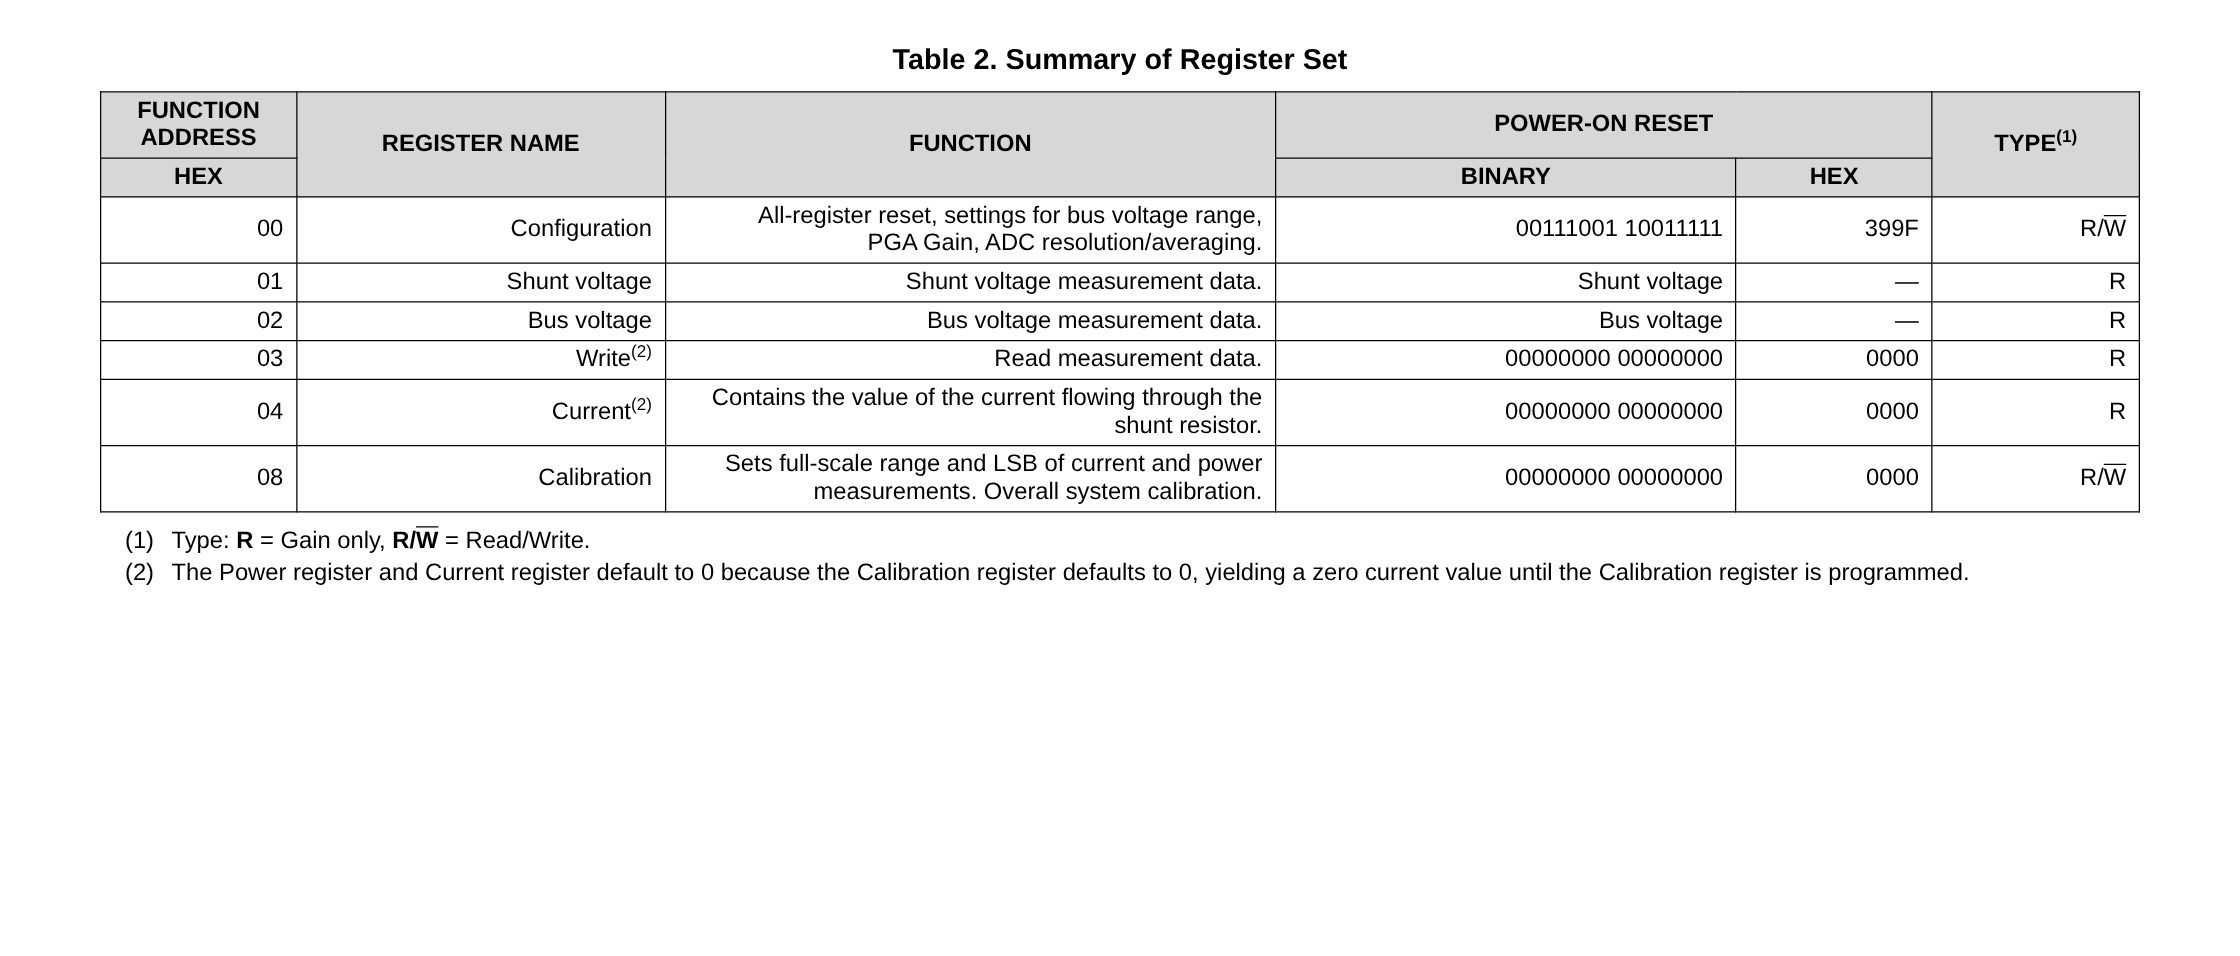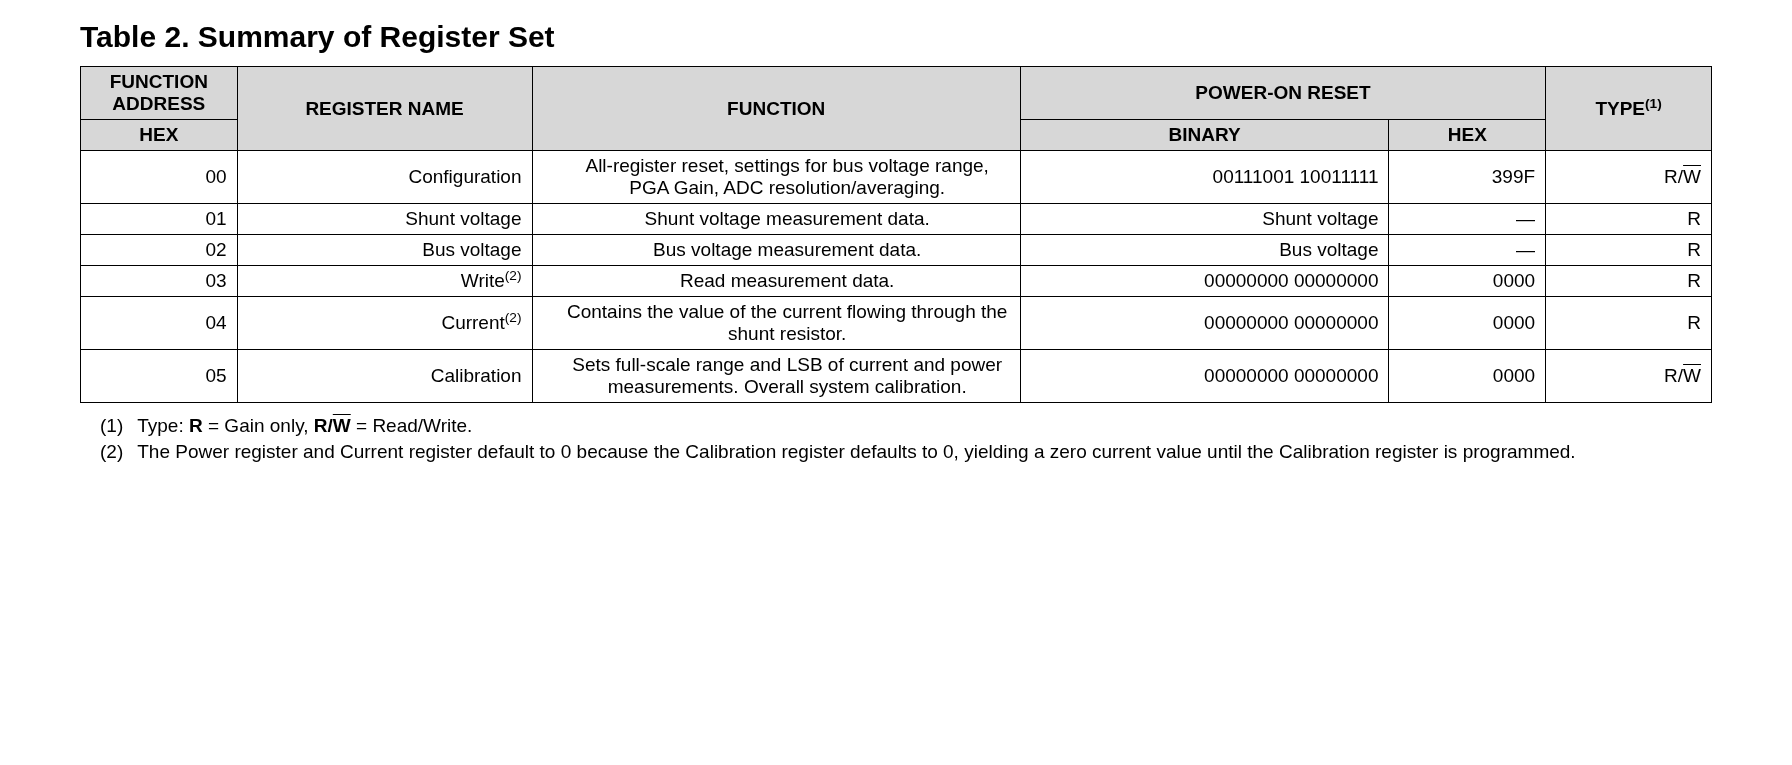--- a/index.html
+++ b/index.html
@@ -9,23 +9,24 @@
     }
     body {
       font-family: Arial, Helvetica, sans-serif;
       font-size: 19px;
       color: #000;
       background: #fff;
       padding: 20px 80px;
     }
     .title {
       font-weight: bold;
-      font-size: 30px;
-      text-align: left;
+      font-size: 23px;
+      text-align: center;
       margin-bottom: 12px;
+      margin-top: 14px;
     }
     table {
       border-collapse: collapse;
       width: 100%;
       table-layout: fixed;
     }
     th, td {
       border: 1px solid #000;
       padding: 4px 10px;
       vertical-align: middle;
@@ -38,21 +39,21 @@
     td {
       background: #fff;
     }
     .col-hex { width: 8.5%; }
     .col-name { width: 16%; }
     .col-func { width: 26.5%; }
     .col-binary { width: 20%; }
     .col-hexval { width: 8.5%; }
     .col-type { width: 9%; }
     td.center { text-align: right; }
-    td.left { text-align: center; padding-left: 32px; }
+    td.left { text-align: right; padding-left: 32px; }
     .sup {
       font-size: 0.72em;
       vertical-align: super;
       line-height: 0;
     }
     .overline {
       text-decoration: overline;
     }
     .footnotes {
       margin-top: 10px;
@@ -136,21 +137,21 @@
       </tr>
       <tr>
         <td class="center">04</td>
         <td class="center"><span>Current</span><span class="sup">(2)</span></td>
         <td class="left">Contains the value of the current flowing through the shunt resistor.</td>
         <td class="center">00000000 00000000</td>
         <td class="center">0000</td>
         <td class="center"><span>R</span></td>
       </tr>
       <tr>
-        <td class="center">05</td>
+        <td class="center">08</td>
         <td class="center"><span>Calibration</span></td>
         <td class="left">Sets full-scale range and LSB of current and power measurements. Overall system calibration.</td>
         <td class="center">00000000 00000000</td>
         <td class="center">0000</td>
         <td class="center"><span>R/</span><span class="overline">W</span></td>
       </tr>
     </tbody>
 </table>
 
 <div class="footnotes" id="footnotes">

